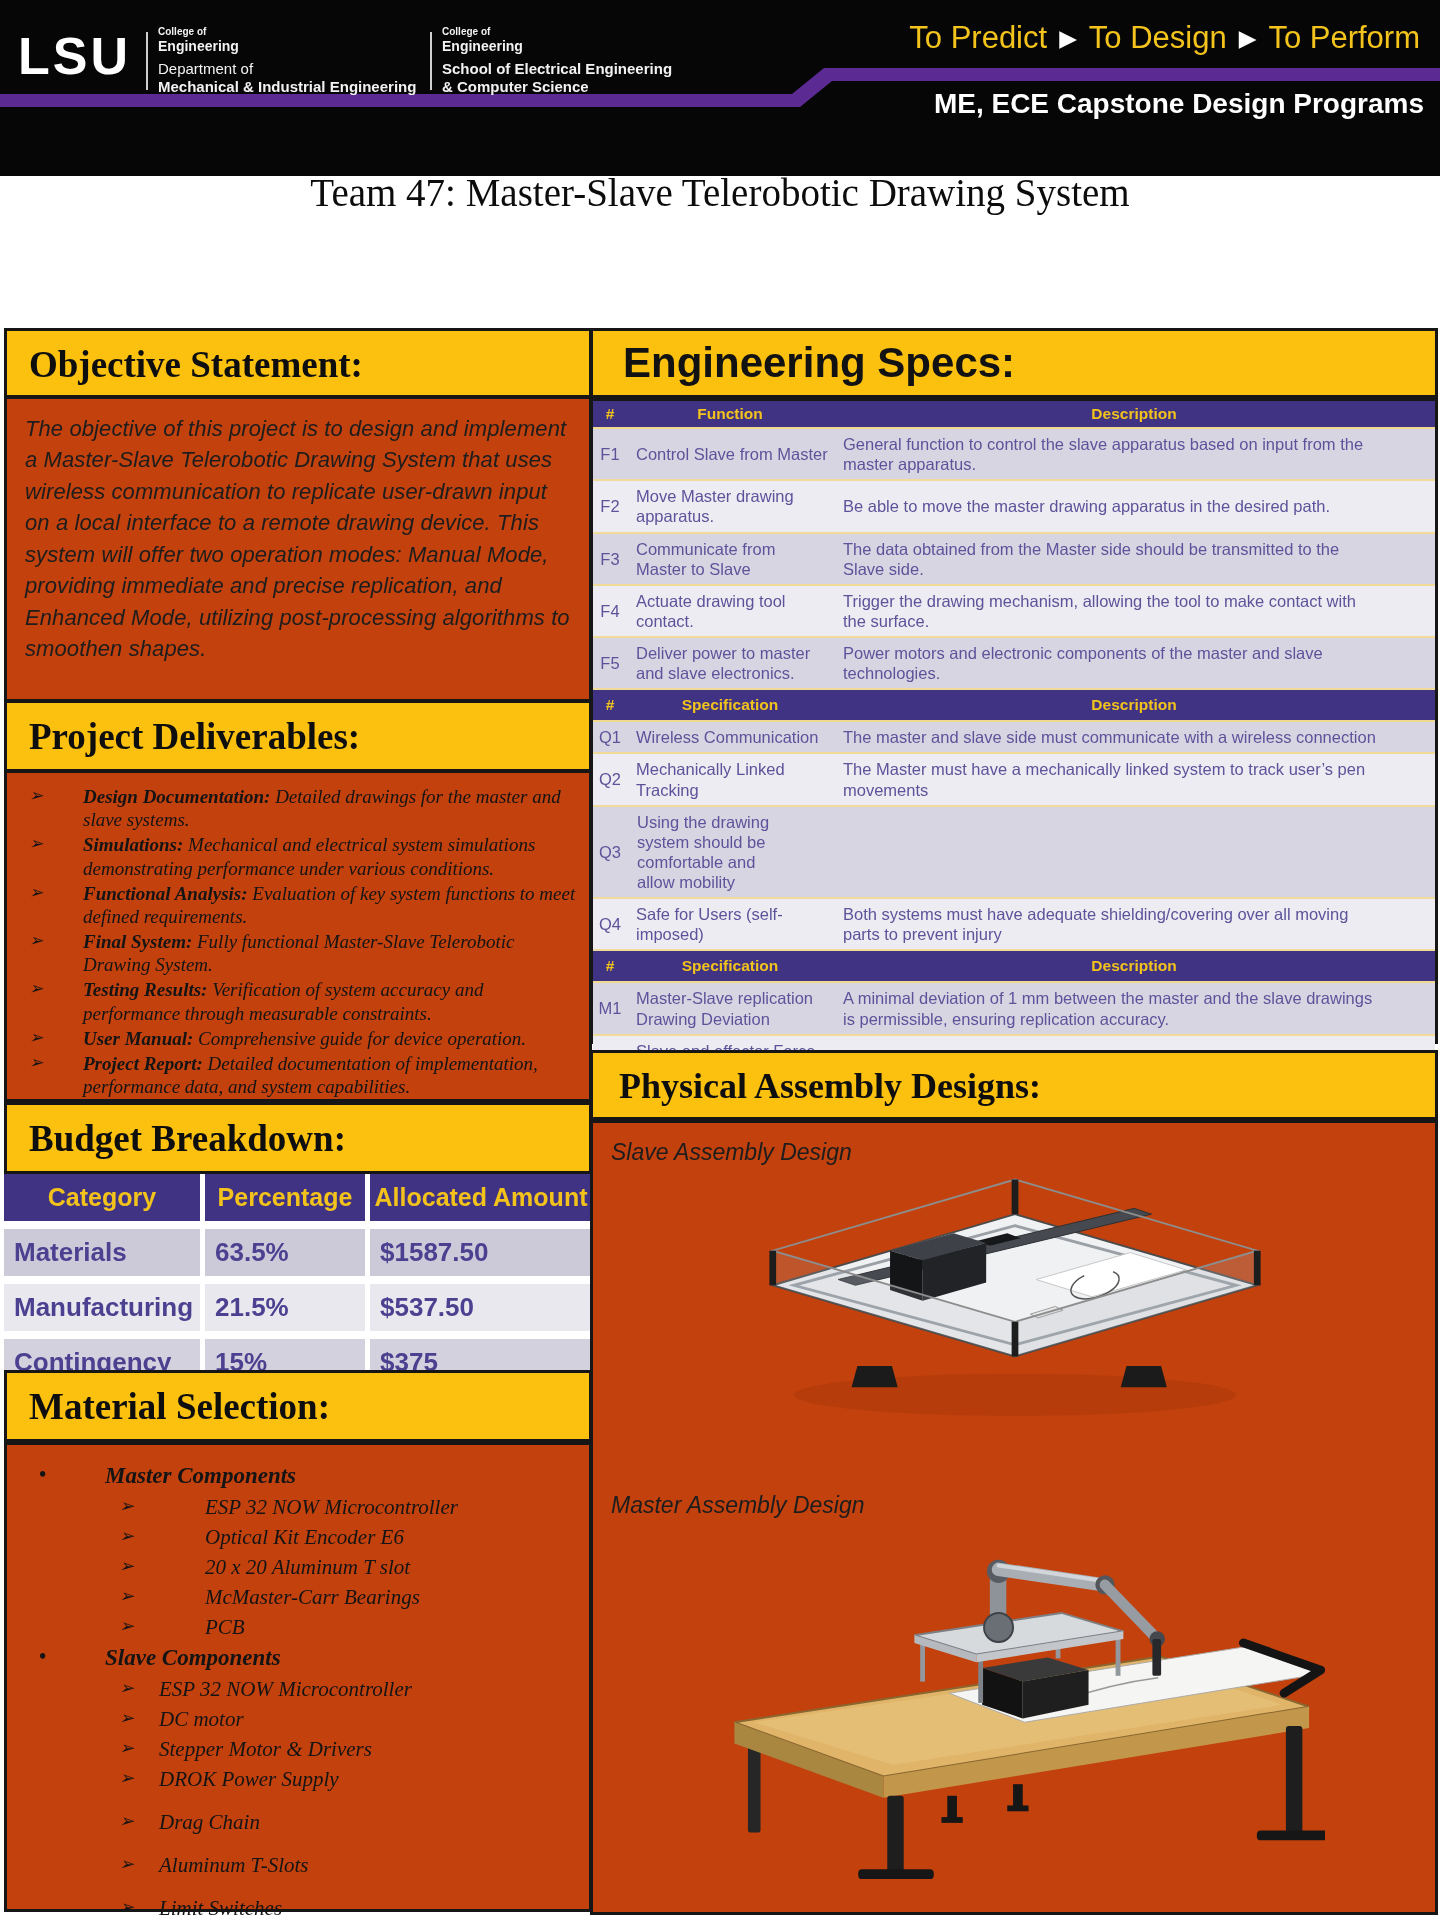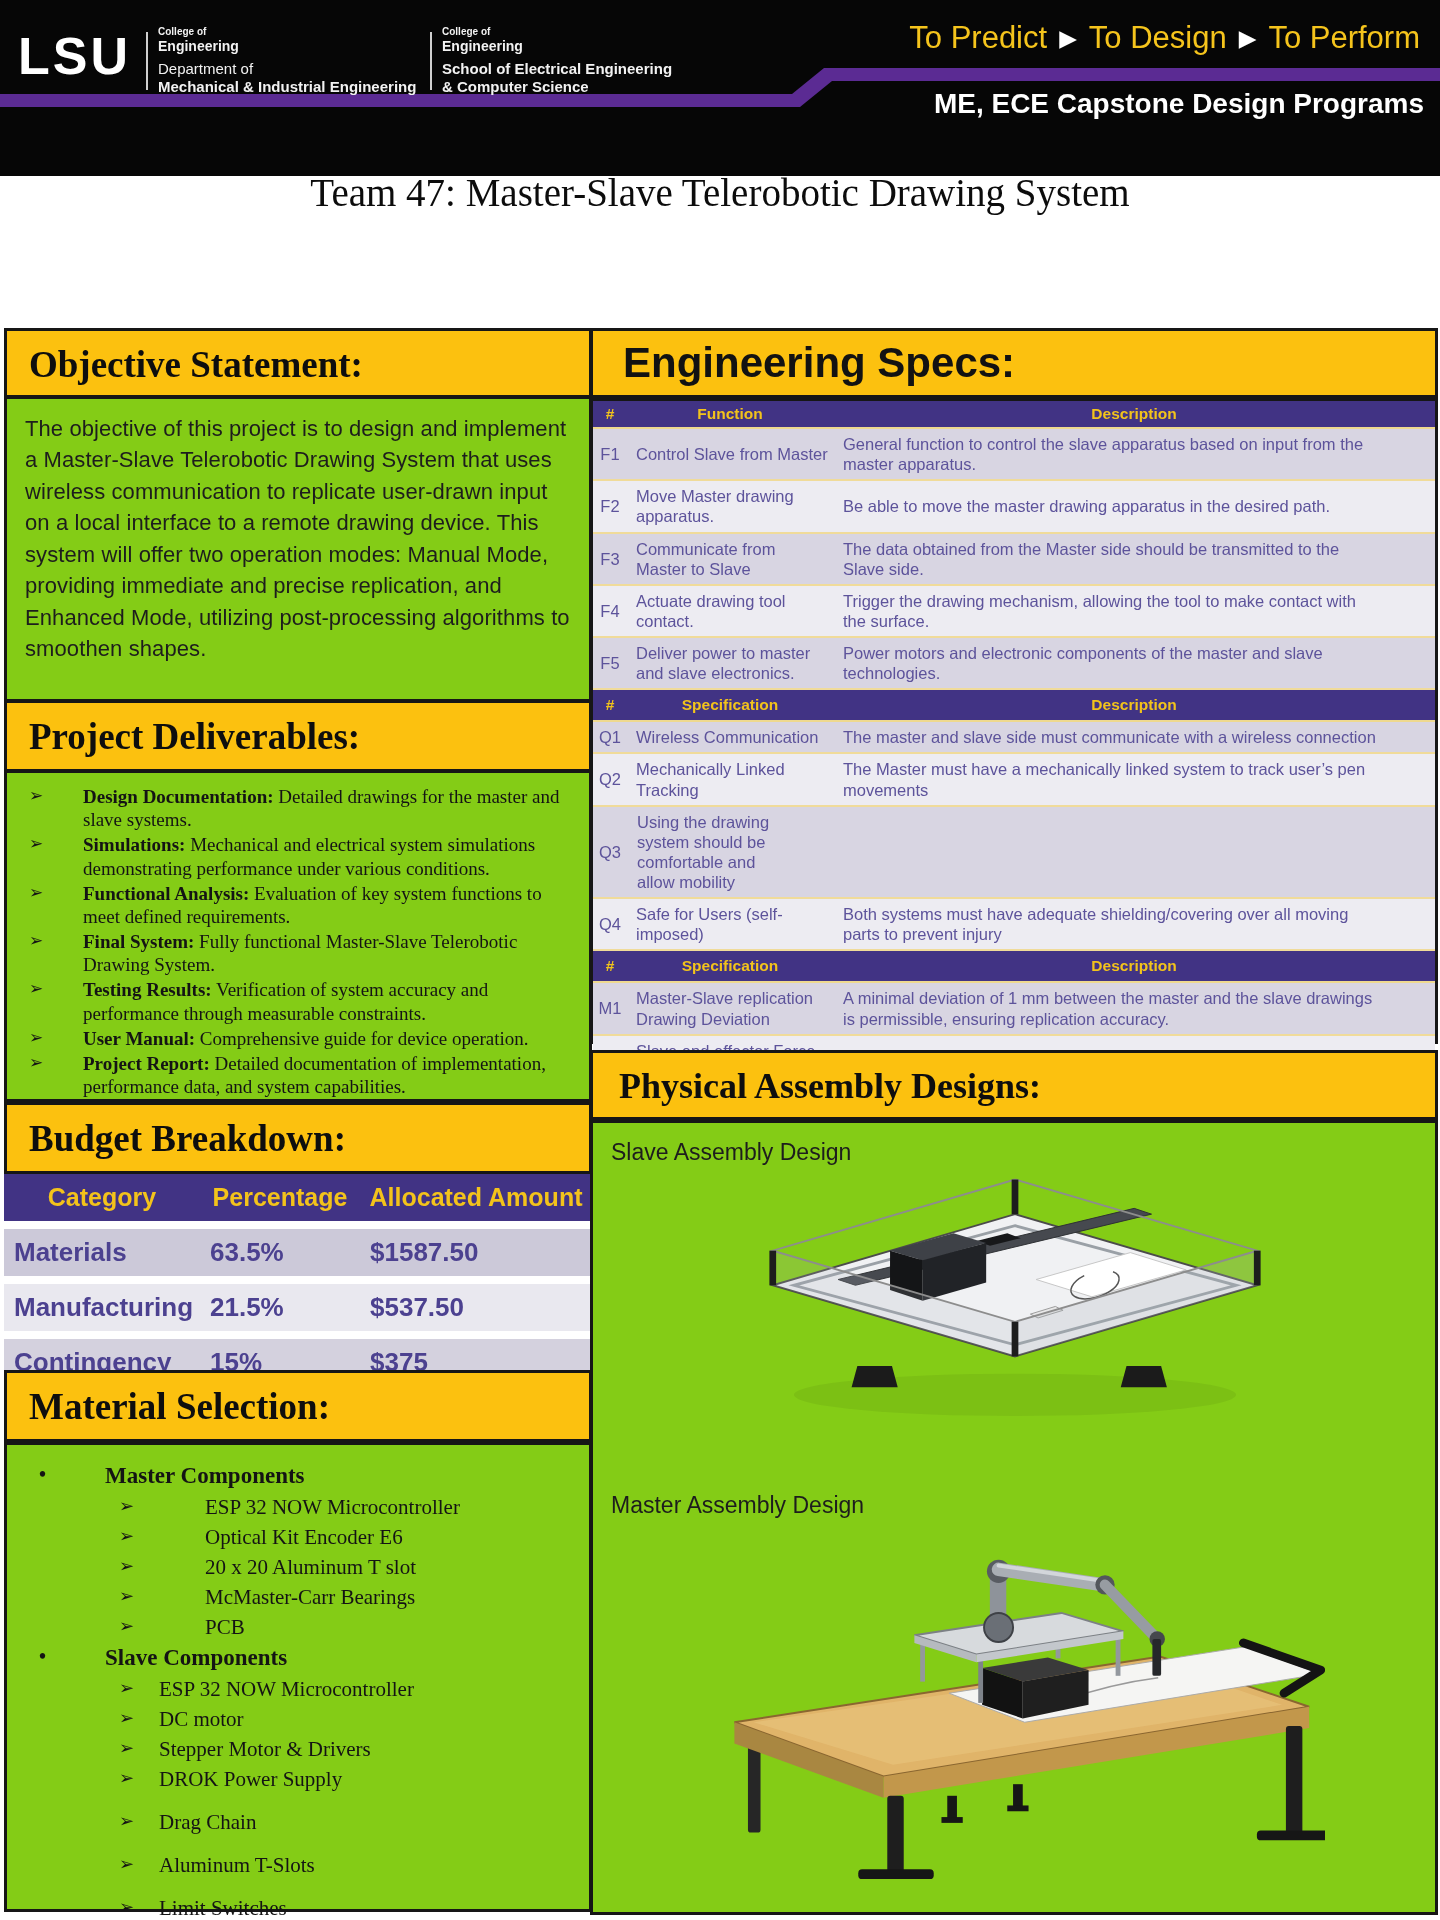--- a/index.html
+++ b/index.html
@@ -24,35 +24,35 @@
   
   .m-title{position:absolute;left:0;top:170px;width:1440px;text-align:center;
            font-family:"Liberation Serif",serif;font-size:39px;color:#0c0c0c;}
   .m-authors{position:absolute;left:0;top:220px;width:1440px;text-align:center;
              font-family:"Liberation Serif",serif;font-size:25px;color:#0c0c0c;}
 
   
   .sec{position:absolute;box-sizing:border-box;border:3px solid #161616;}
   .gold{background:#fcc10f;}
   .hdr-serif{font-family:"Liberation Serif",serif;font-weight:bold;color:#0e0e0e;}
-  .white-box{background:#84cc16;}
+  .white-box{background:#c2410c;font-style:italic;}
 
   
   .obj-h{left:4px;top:328px;width:588px;height:70px;font-size:37px;padding:12px 0 0 22px;}
   .obj-b{left:4px;top:396px;width:588px;height:306px;padding:14px 16px 0 18px;
          font-size:22px;line-height:1.43;color:#1d1d1d;letter-spacing:0.1px;}
   .del-h{left:4px;top:700px;width:588px;height:72px;font-size:37px;padding:12px 0 0 22px;}
   .del-b{left:4px;top:770px;width:588px;height:332px;padding:12px 12px 0 22px;
          font-family:"Liberation Serif",serif;font-size:19px;line-height:1.22;color:#141414;}
   .dl-item{display:flex;margin-bottom:2px;}
   .dl-bullet{flex:none;width:54px;font-size:17px;padding-top:1px;}
   .dl-text b{font-weight:bold;}
   .bud-h{left:4px;top:1102px;width:588px;height:72px;font-size:37px;padding:12px 0 0 22px;}
   .bud-t{left:4px;top:1174px;width:588px;height:198px;border:none;}
-  .bud-grid{display:grid;grid-template-columns:196px 160px 1fr;}
+  .bud-grid{display:grid;grid-template-columns:196px 160px 1fr;column-gap:5px;}
   .bud-cell{height:47px;display:flex;align-items:center;}
   .bud-head .bud-cell{background:#413384;color:#f3c31b;font-weight:bold;font-size:25px;justify-content:center;}
   .bud-row{margin-top:8px;}
   .bud-row .bud-cell{color:#4c4190;font-size:26px;font-weight:bold;padding-left:10px;box-sizing:border-box;}
   .bud-row.ra .bud-cell{background:#ccc9d9;}
   .bud-row.rb .bud-cell{background:#e9e8ef;}
   .bud-row.rc .bud-cell{background:#d4d1de;}
   .mat-h{left:4px;top:1370px;width:588px;height:72px;font-size:37px;padding:12px 0 0 22px;}
   .mat-b{left:4px;top:1442px;width:588px;height:470px;padding:14px 8px 0 8px;
          font-family:"Liberation Serif",serif;color:#141414;}

